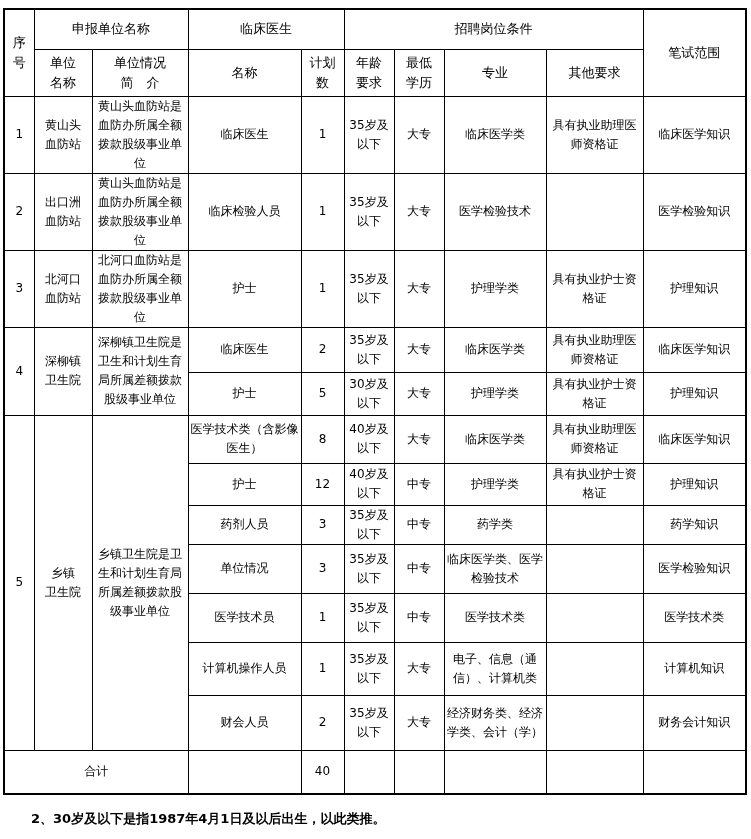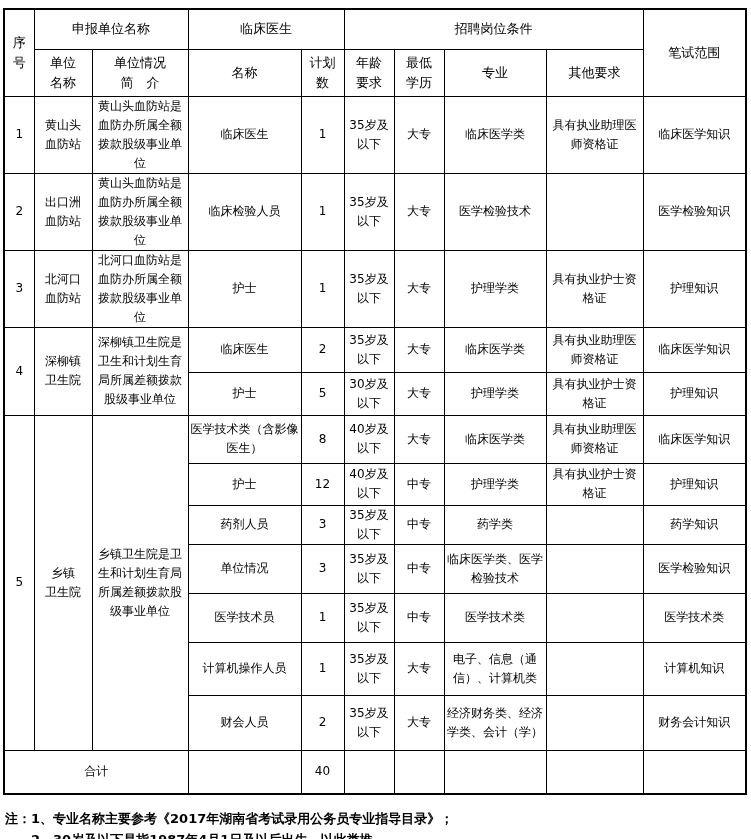--- a/index.html
+++ b/index.html
@@ -253,15 +253,14 @@
     <td></td>
     <td></td>
     <td></td>
     <td></td>
     <td></td>
   </tr>
 </tbody>
   </table>
 
 <div class="notes">
-  <div>注：1、专业名称主要参考《2017年湖南省考试录用公务员专业指导目录》；</div>
   <div>　　2、30岁及以下是指1987年4月1日及以后出生，以此类推。</div>
 </div>
 
 </body></html>

